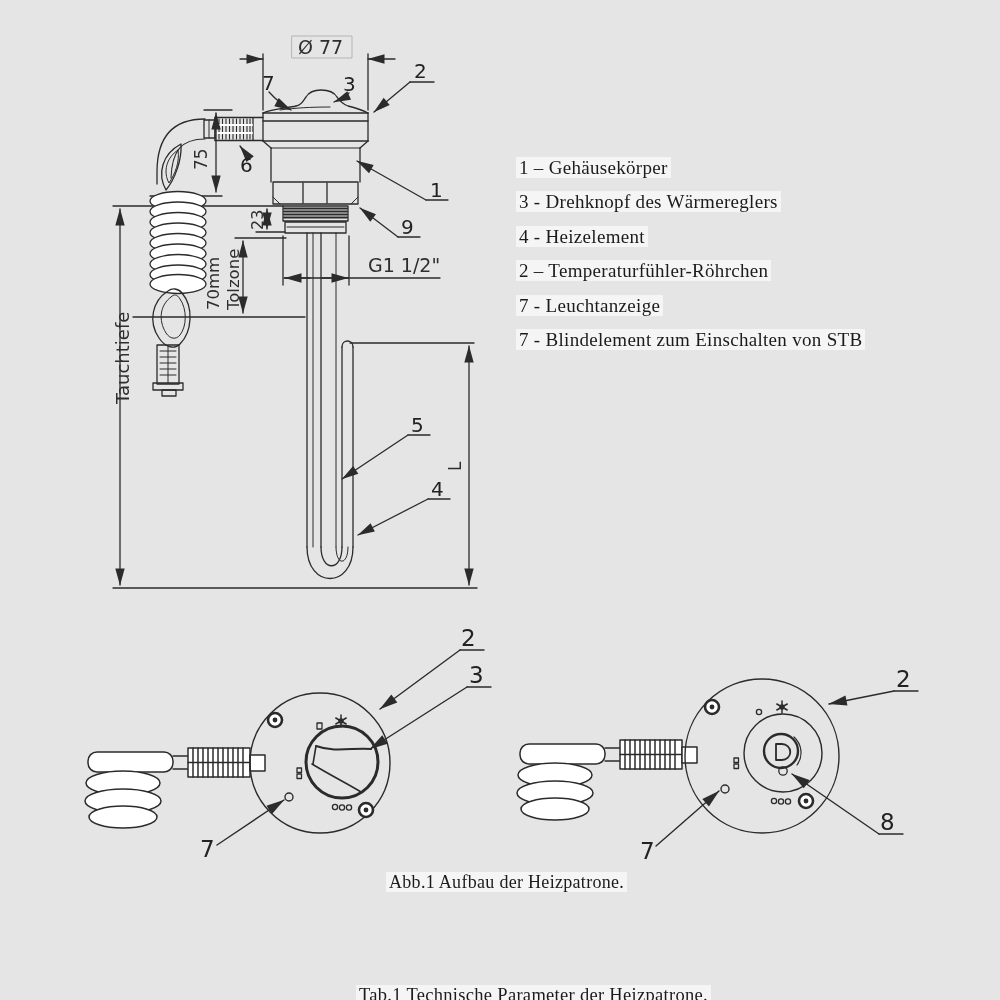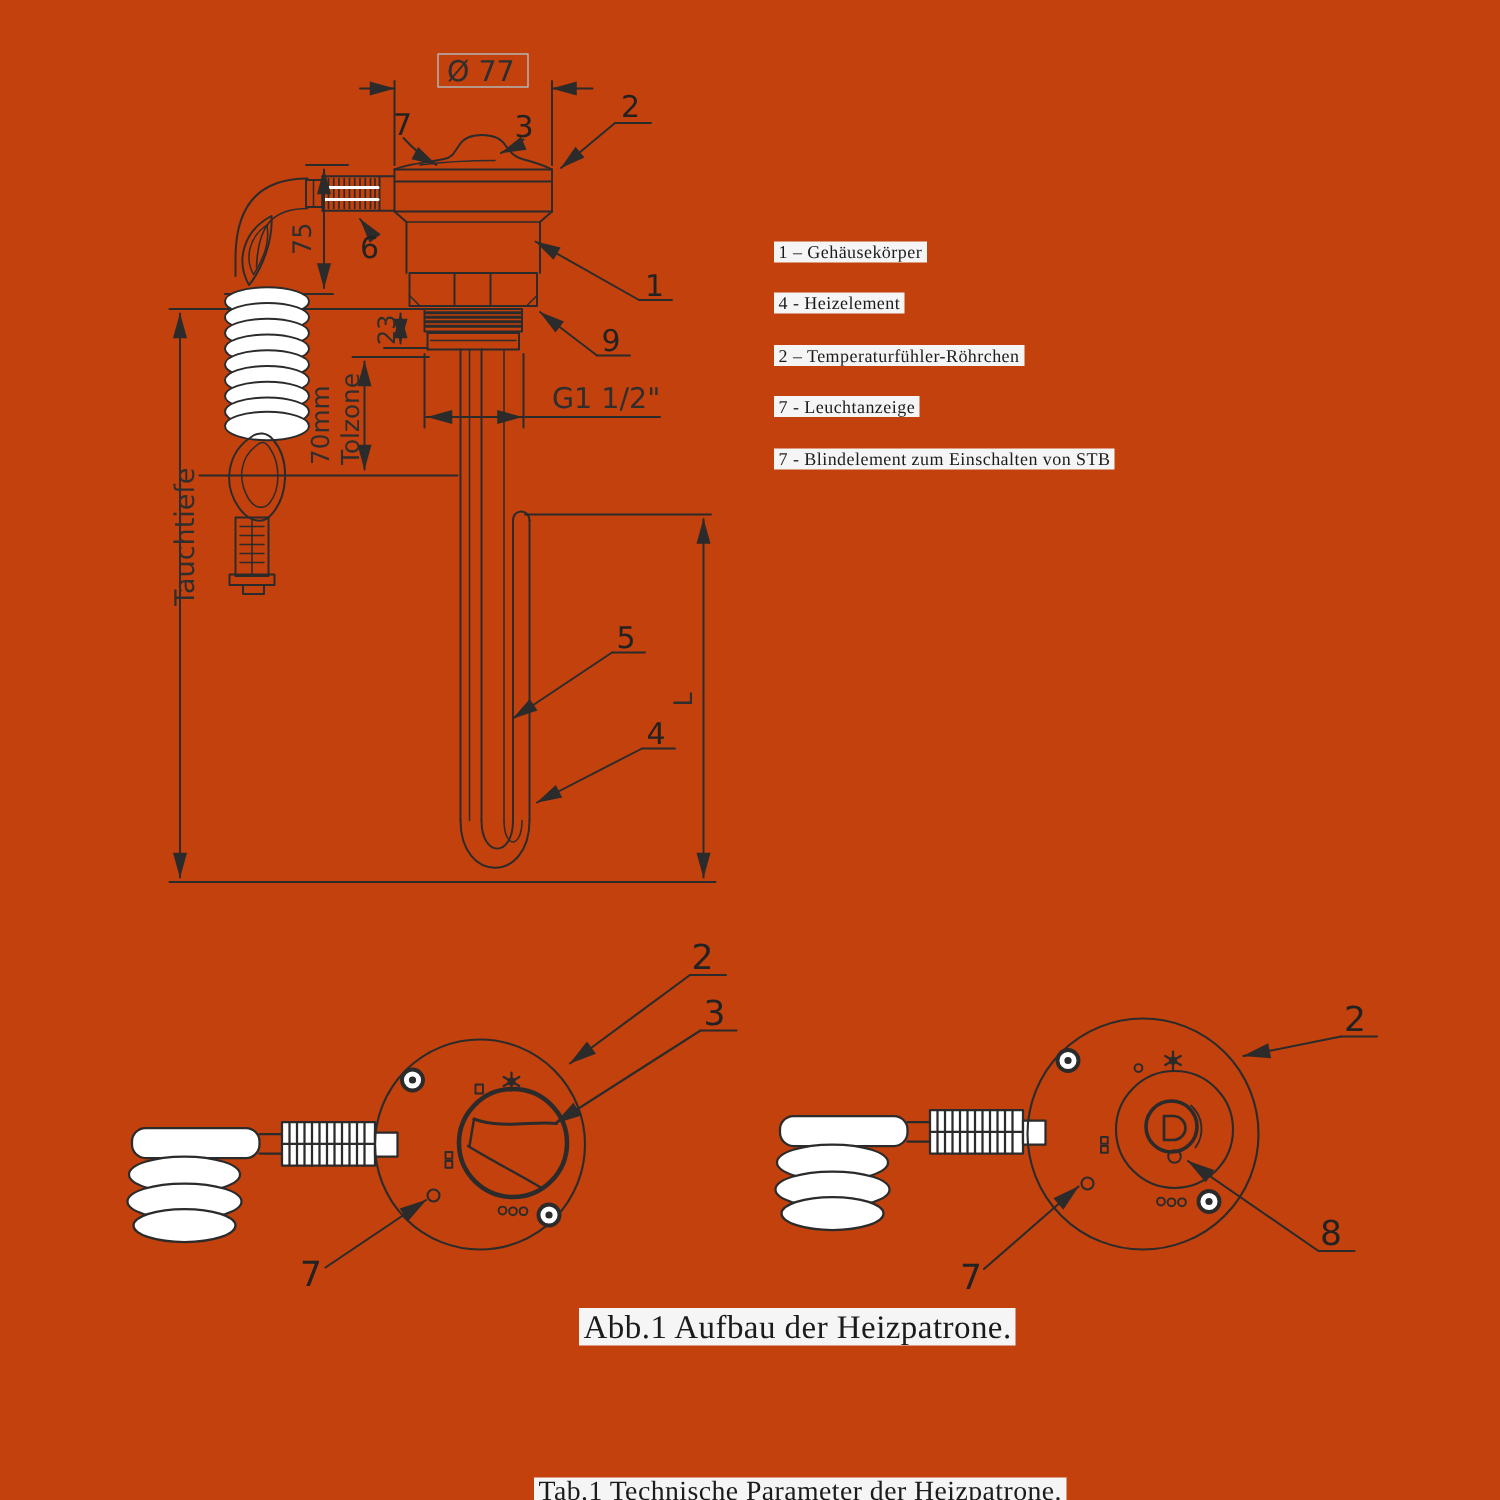--- a/index.html
+++ b/index.html
@@ -1,22 +1,22 @@
 <!DOCTYPE html>
 <html><head>
 <meta charset="utf-8">
 <style>
   html,body{margin:0;padding:0;background:#fff;}
-  #page{position:relative;width:1000px;height:1000px;background:#c2410c;overflow:hidden;
+  #page{position:relative;width:1000px;height:1000px;background:#e5e5e5;overflow:hidden;
         font-family:"Liberation Serif",serif;color:#1b1b1b;}
   #art{position:absolute;left:0;top:0;}
   .legend{position:absolute;left:516px;top:151px;}
-  .legend-row{height:34.4px;font-size:12px;white-space:nowrap;line-height:34.4px;}
+  .legend-row{height:34.4px;font-size:19px;white-space:nowrap;line-height:34.4px;}
   .hl{background:#f5f5f5;padding:0 3px;letter-spacing:0.3px;}
-  .caption{position:absolute;font-size:22px;letter-spacing:0.6px;white-space:nowrap;}
+  .caption{position:absolute;font-size:18px;letter-spacing:0.6px;white-space:nowrap;}
   .cap-abb{left:386px;top:872px;}
   .cap-tab{left:356px;top:985px;font-size:18.5px;}
   .dimtext{font-family:"DejaVu Sans",sans-serif;fill:#2e2e2e;}
   .callout{font-family:"DejaVu Sans",sans-serif;fill:#222;}
   svg *{vector-effect:none;}
 </style>
 </head>
 <body>
 
 <div id="page">
@@ -322,20 +322,21 @@
     <g stroke="none">
       <text class="callout" x="896" y="687" font-size="23">2</text>
       <text class="callout" x="640" y="859" font-size="23">7</text>
       <text class="callout" x="880" y="830" font-size="23">8</text>
     </g>
   </g>
 </svg>
 
 <div class="legend">
   <div class="legend-row"><span class="hl">1 – Gehäusekörper</span></div>
+  <div class="legend-row"><span class="hl">3 - Drehknopf des Wärmereglers</span></div>
   <div class="legend-row"><span class="hl">4 - Heizelement</span></div>
   <div class="legend-row"><span class="hl">2 – Temperaturfühler-Röhrchen</span></div>
   <div class="legend-row"><span class="hl">7 - Leuchtanzeige</span></div>
   <div class="legend-row"><span class="hl">7 - Blindelement zum Einschalten von STB</span></div>
 </div>
 
 <div class="caption cap-abb"><span class="hl">Abb.1 Aufbau der Heizpatrone.</span></div>
 <div class="caption cap-tab"><span class="hl">Tab.1 Technische Parameter der Heizpatrone.</span></div>
 
 </div>

